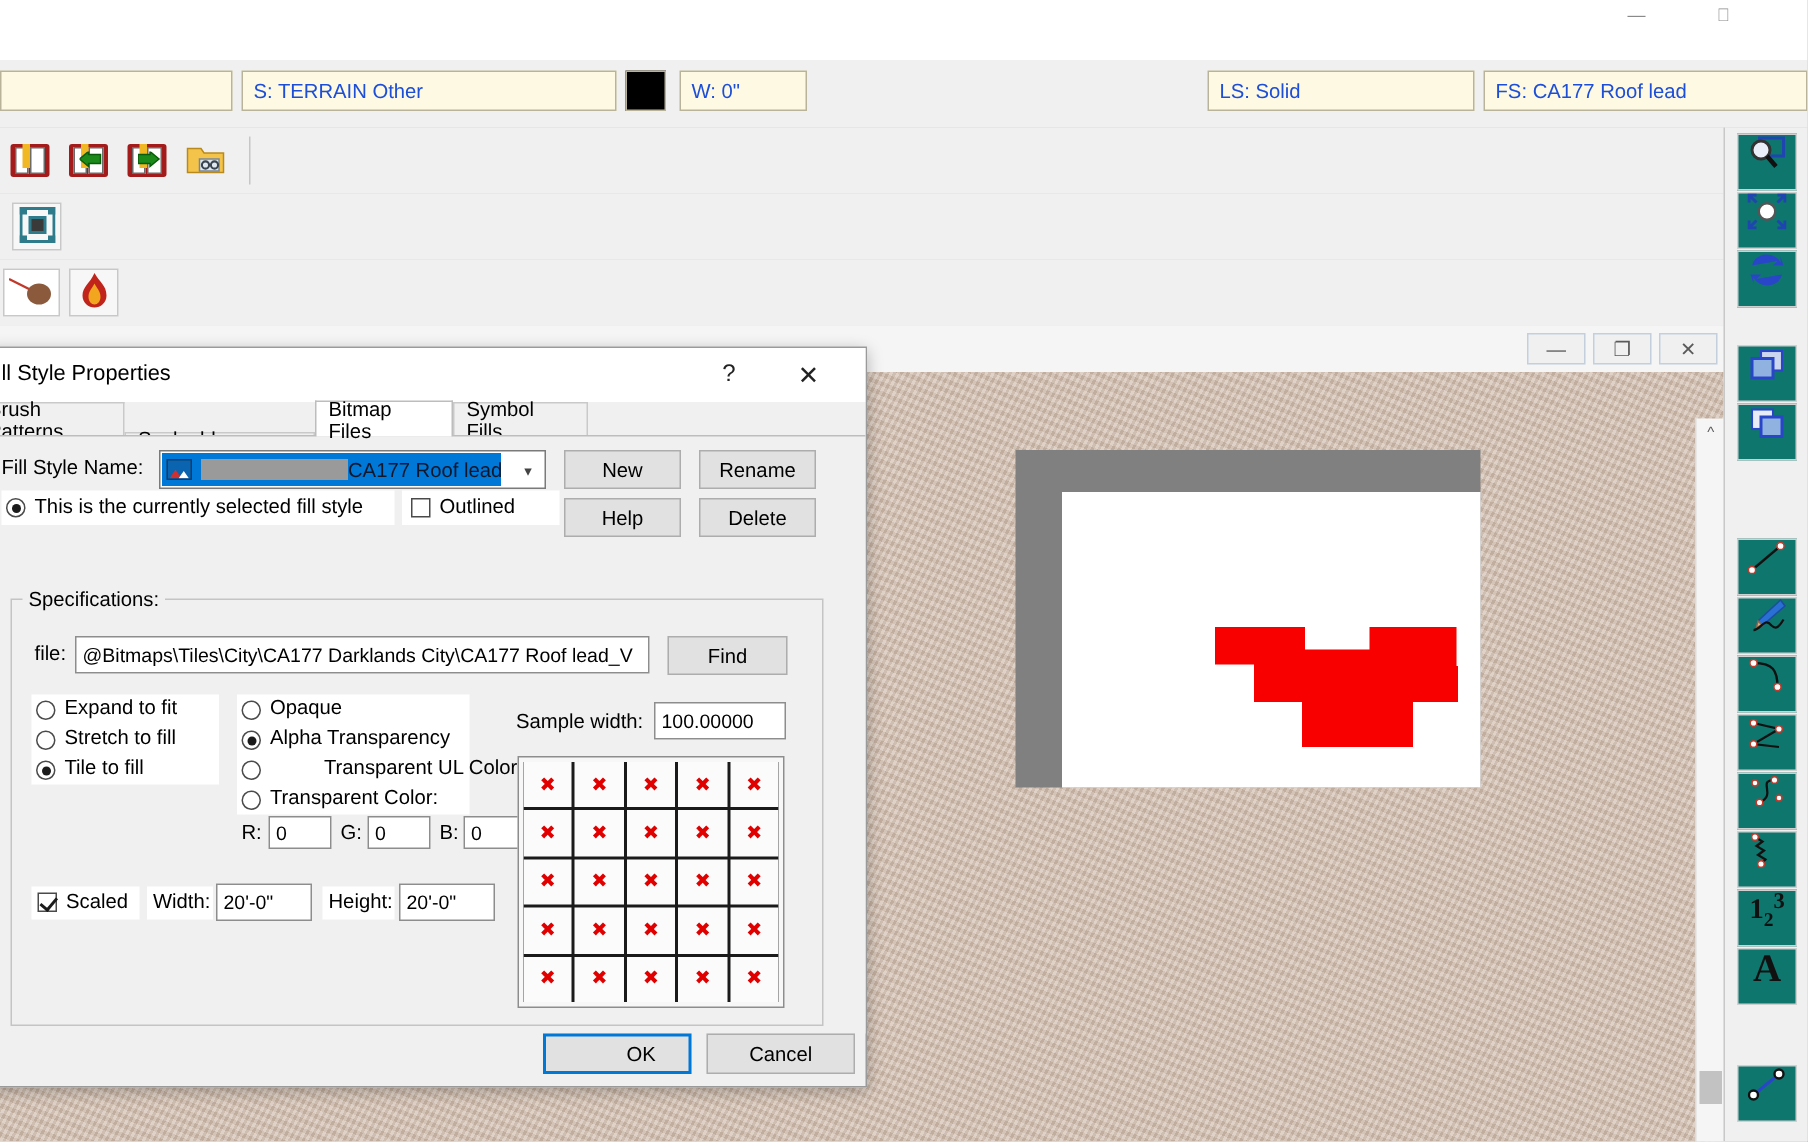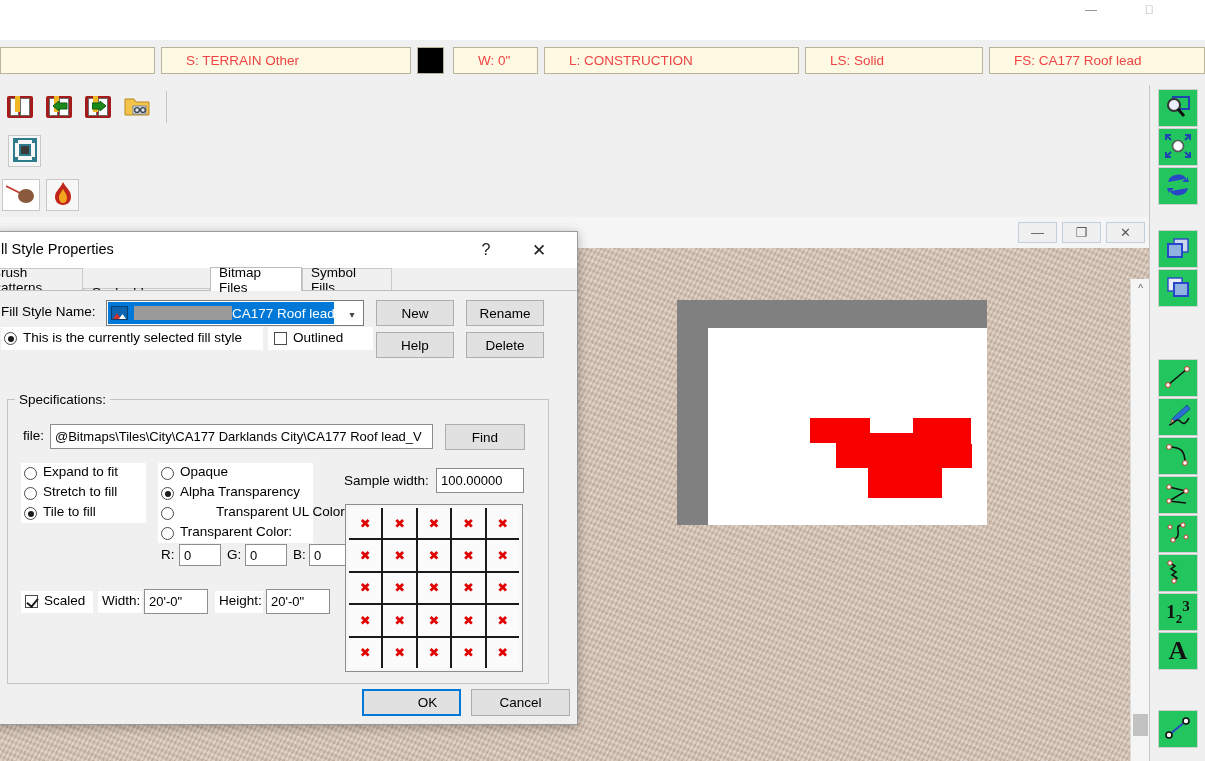--- a/index.html
+++ b/index.html
@@ -9,22 +9,22 @@
     background:#ffffff;
   }
   
   #win-caption{position:absolute;left:0;top:0;width:1205px;height:40px;background:#ffffff;}
   #win-caption .wbtn{position:absolute;top:0;width:46px;height:20px;color:#8a8a8a;
      font-size:12px;display:flex;align-items:center;justify-content:center;}
   
   #propbar{position:absolute;left:0;top:40px;width:1205px;height:45px;background:#f0f0f0;
      border-bottom:1px solid #c8c8c8;}
   .propfield{position:absolute;top:7px;height:27px;background:#fdf9e3;border:1px solid #b9b39a;
-     box-sizing:border-box;display:flex;align-items:center;padding-left:24px;
-     font-size:13.5px;color:#ef4444;white-space:nowrap;overflow:hidden;}
+     box-sizing:border-box;display:flex;align-items:center;padding-left:7px;
+     font-size:13.5px;color:#1d4ed8;white-space:nowrap;overflow:hidden;}
   .swatch{position:absolute;top:7px;height:27px;width:27px;background:#000;border:1px solid #b9b39a;box-sizing:border-box;}
   
   #tb-main{position:absolute;left:0;top:85px;width:1150px;height:44px;background:#f0f0f0;
      border-bottom:1px solid #d4d0c8;}
   #tb-row2{position:absolute;left:0;top:129px;width:1150px;height:44px;background:#f0f0f0;
      border-bottom:1px solid #d4d0c8;}
   #tb-row3{position:absolute;left:0;top:173px;width:1150px;height:44px;background:#f0f0f0;
      border-bottom:1px solid #d4d0c8;}
   .tbtn{position:absolute;width:32px;height:32px;background:#f0f0f0;border:1px solid #f0f0f0;
      box-sizing:border-box;display:flex;align-items:center;justify-content:center;}
@@ -36,22 +36,22 @@
   .sep{position:absolute;width:1px;background:#c6c6c6;}
   
   .bookicon{width:26px;height:22px;position:relative;}
   .bookicon .cover{position:absolute;inset:0;background:#a31b1b;border-radius:2px;}
   .bookicon .pageL{position:absolute;left:3px;top:2px;width:9px;height:18px;background:#fff;border:1px solid #6b6b6b;box-sizing:border-box;}
   .bookicon .pageR{position:absolute;left:13px;top:2px;width:10px;height:18px;background:#fff;border:1px solid #6b6b6b;box-sizing:border-box;}
   .bookicon .ribbon{position:absolute;left:8px;top:0px;width:5px;height:16px;background:#f2b824;}
   
   #rtb{position:absolute;right:0;top:85px;width:55px;height:676px;background:#f0f0f0;
      border-left:1px solid #c8c8c8;}
-  .rbtn{position:absolute;left:8px;width:40px;height:38px;background:#22c55e;
-     border:1px solid #d0d0d0;box-sizing:border-box;display:flex;align-items:center;justify-content:center;}
+  .rbtn{position:absolute;left:8px;width:40px;height:38px;background:#0f766e;
+     border:1px solid #d0d0d0;box-sizing:border-box;display:flex;justify-content:center;}
   
   #mdi{position:absolute;left:0;top:217px;width:1150px;height:544px;background:#efefef;}
   #mdi-title{position:absolute;left:0;top:0;width:1150px;height:31px;background:#f5f5f5;
      border-bottom:1px solid #d2d2d2;}
   .mdibtn{position:absolute;top:5px;width:39px;height:21px;background:#f0f0f0;border:1px solid #c3cfdd;
      box-sizing:border-box;display:flex;align-items:center;justify-content:center;color:#5a5a5a;}
   #canvas-area{position:absolute;left:0;top:31px;width:1150px;height:513px;
      background:
        repeating-linear-gradient(118deg, rgba(255,255,255,.22) 0 2px, rgba(0,0,0,.035) 2px 4px),
        repeating-linear-gradient(22deg, rgba(255,255,255,.18) 0 3px, rgba(0,0,0,.03) 3px 6px),
@@ -98,21 +98,21 @@
      border:1px solid #7a7a7a;box-sizing:border-box;}
   #combo .sel{position:absolute;left:1px;top:1px;width:226px;height:22px;background:#0078d7;
      display:flex;align-items:center;}
   #combo .imgico{width:17px;height:14px;margin-left:3px;background:#0a64b0;border:1px solid #083f6e;
      box-sizing:border-box;position:relative;overflow:hidden;}
   #combo .imgico::before{content:"";position:absolute;left:1px;bottom:0;width:8px;height:6px;background:#d03030;
      clip-path:polygon(0 100%,50% 0,100% 100%);}
   #combo .imgico::after{content:"";position:absolute;right:1px;bottom:0;width:7px;height:5px;background:#ffffff;
      clip-path:polygon(0 100%,50% 0,100% 100%);}
   #combo .swatchbar{width:98px;height:14px;background:#9a9a9a;margin-left:6px;}
-  #combo .seltext{flex:1;text-align:right;color:#ffffff;font-size:13.5px;padding-right:4px;
+  #combo .seltext{flex:1;text-align:right;color:#0f172a;font-size:13.5px;padding-right:4px;
      white-space:nowrap;overflow:hidden;}
   #combo .arrow{position:absolute;right:3px;top:5px;width:16px;height:16px;display:flex;
      align-items:center;justify-content:center;color:#444;font-size:10px;}
   
   #preview{position:absolute;left:352px;top:471px;width:178px;height:168px;background:#f7f7f7;
      border:1px solid #8d8d8d;box-sizing:border-box;padding:3px;}
   #preview .grid{width:100%;height:100%;display:grid;grid-template-columns:repeat(5,1fr);
      grid-template-rows:repeat(5,1fr);gap:2px;background:#1a1a1a;overflow:hidden;}
   #preview .cell{background:#fbfbfb;position:relative;display:flex;align-items:center;justify-content:center;}
   #preview .cell .x{color:#e00000;font-weight:bold;font-size:13px;line-height:1;font-family:"DejaVu Sans",sans-serif;}
@@ -125,21 +125,20 @@
 <div id="win-caption">
   <div class="wbtn" style="left:1068px;">—</div>
   <div class="wbtn" style="left:1126px;">⎕</div>
 </div>
 
 <div id="propbar">
   <div class="propfield" style="left:0px;width:155px;"></div>
   <div class="propfield" style="left:161px;width:250px;">S: TERRAIN Other</div>
   <div class="swatch" style="left:417px;"></div>
   <div class="propfield" style="left:453px;width:85px;">W: 0"</div>
-  <div class="propfield" style="left:544px;width:255px;">L: CONSTRUCTION</div>
   <div class="propfield" style="left:805px;width:178px;">LS: Solid</div>
   <div class="propfield" style="left:989px;width:216px;">FS: CA177 Roof lead</div>
 </div>
 
 <div id="tb-main">
   <div class="tbtn" style="left:4px;top:6px;">
     <span class="bookicon">
       <span class="cover"></span>
         <span class="pageL"></span>
         <span class="pageR"></span>

